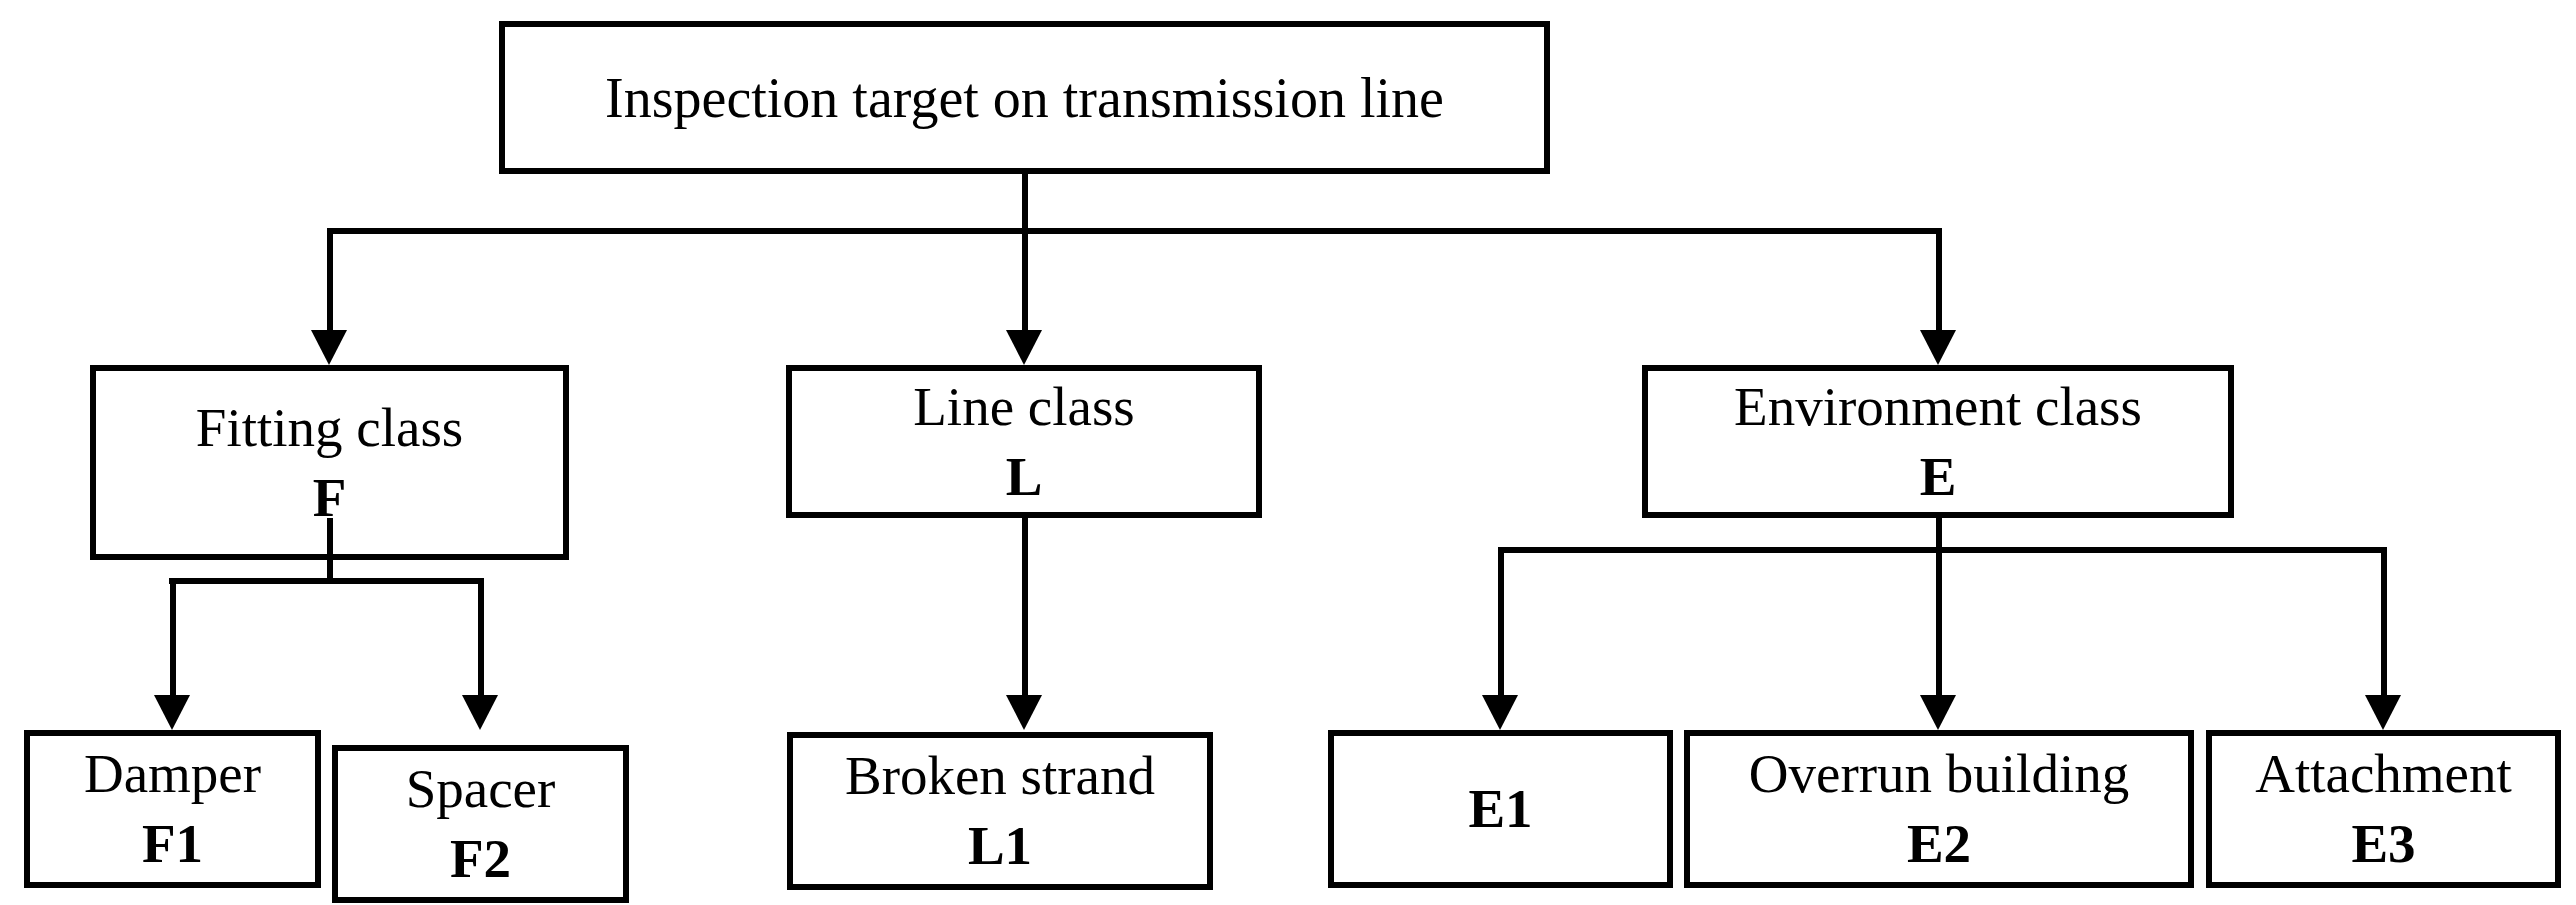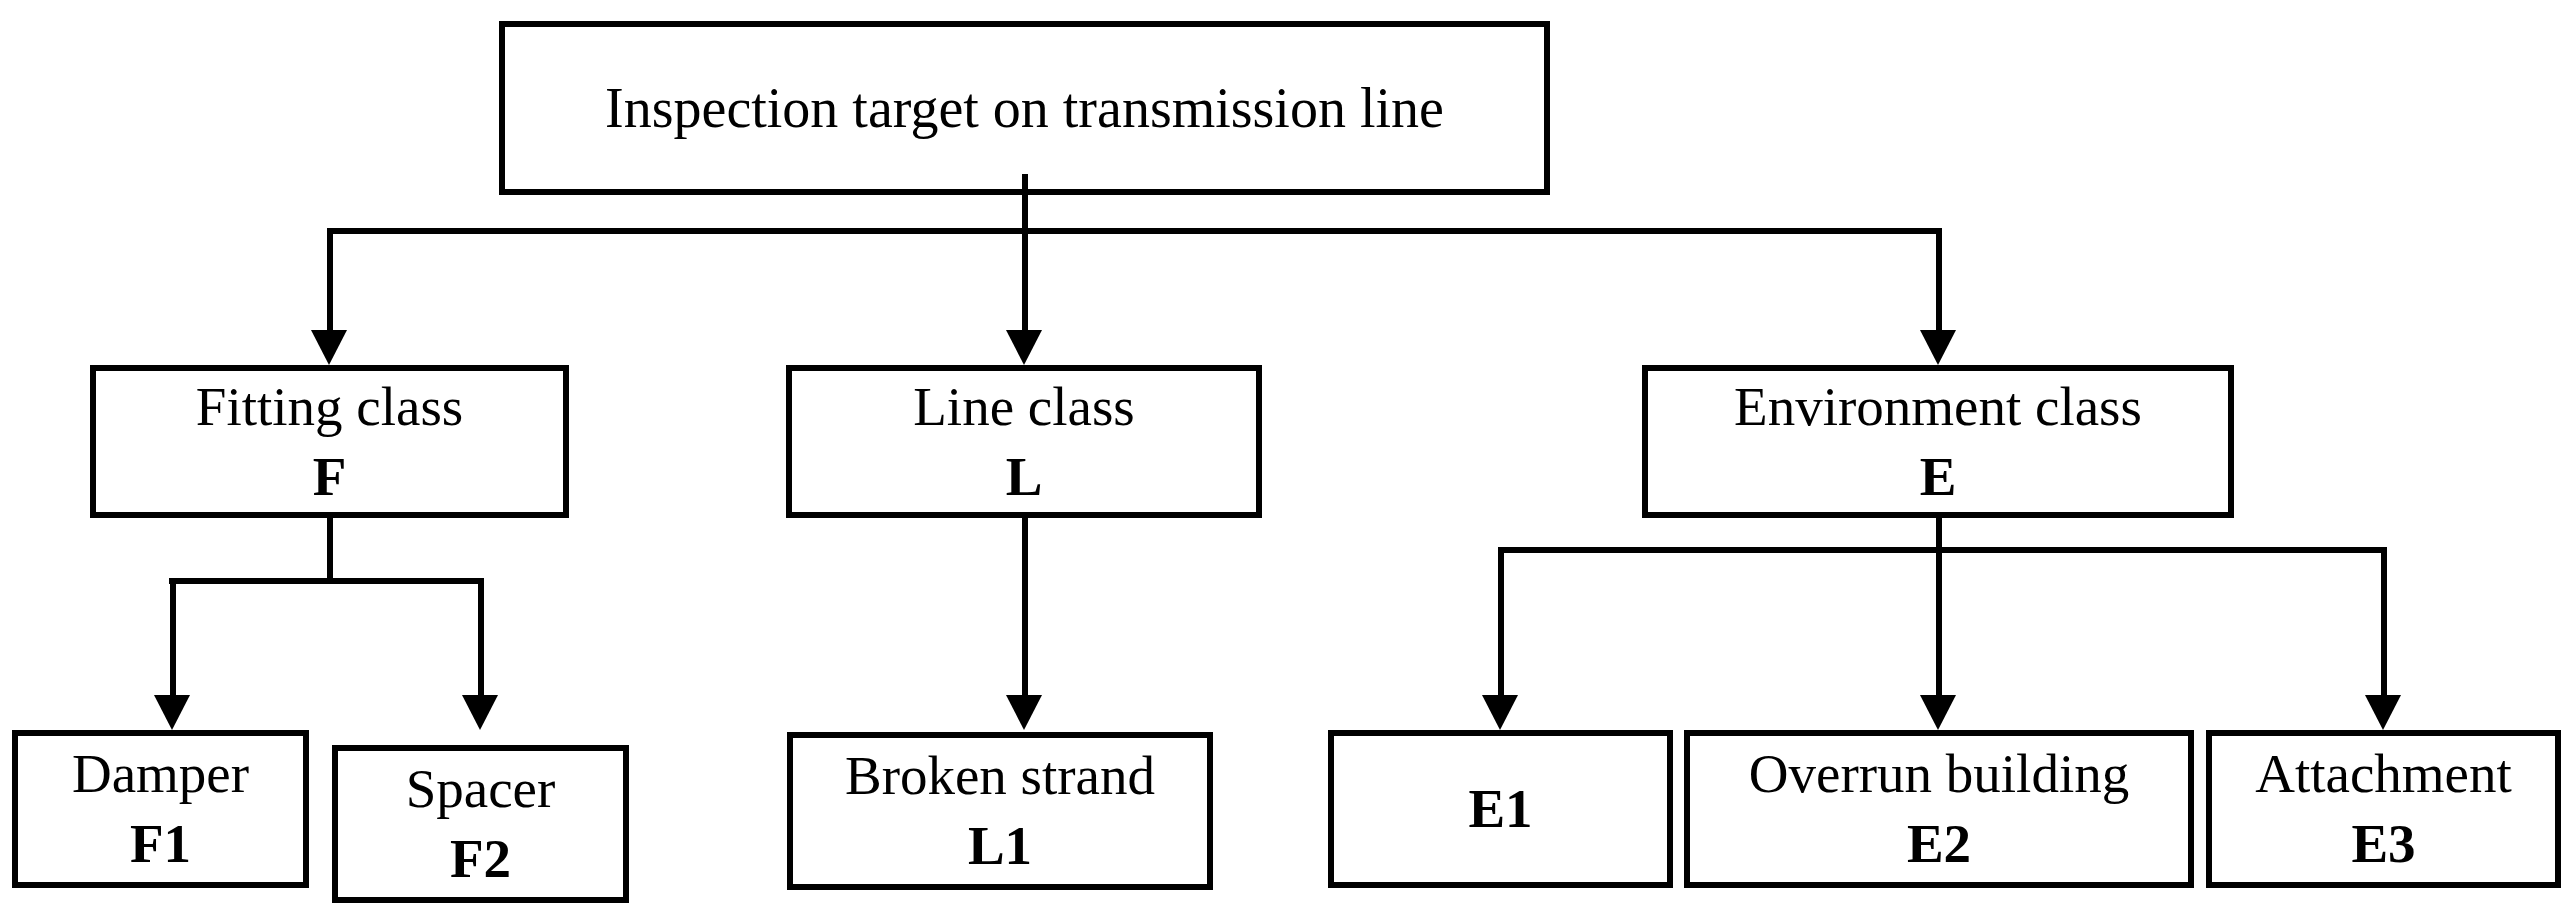--- a/index.html
+++ b/index.html
@@ -35,28 +35,28 @@
     font-size: 55px;
     line-height: 70px;
     white-space: nowrap;
   }
   .node .code {
     font-size: 55px;
     line-height: 70px;
     font-weight: bold;
     white-space: nowrap;
   }
-  #n-root { left: 499px; top: 21px; width: 1051px; height: 174px; }
+  #n-root { left: 499px; top: 21px; width: 1051px; height: 153px; }
   #n-root .label { font-size: 56px; }
 
-  #n-fitting { left: 90px;  top: 365px; width: 479px; height: 153px; }
+  #n-fitting { left: 90px;  top: 365px; width: 479px; height: 195px; }
   #n-line    { left: 786px;  top: 365px; width: 476px; height: 153px; }
   #n-env     { left: 1642px; top: 365px; width: 592px; height: 153px; }
 
-  #n-damper  { left: 12px;   top: 730px; width: 297px; height: 158px; }
+  #n-damper  { left: 24px;   top: 730px; width: 297px; height: 158px; }
   #n-spacer  { left: 332px;  top: 745px; width: 297px; height: 158px; }
   #n-broken  { left: 787px;  top: 732px; width: 426px; height: 158px; }
   #n-tree    { left: 1328px; top: 730px; width: 345px; height: 158px; }
   #n-overrun { left: 1684px; top: 730px; width: 510px; height: 158px; }
   #n-attach  { left: 2206px; top: 730px; width: 355px; height: 158px; }
 
   
   .vline { position: absolute; width: 5.8px; background: var(--line); }
   .hline { position: absolute; height: 5.8px; background: var(--line); }
   .arrow {

